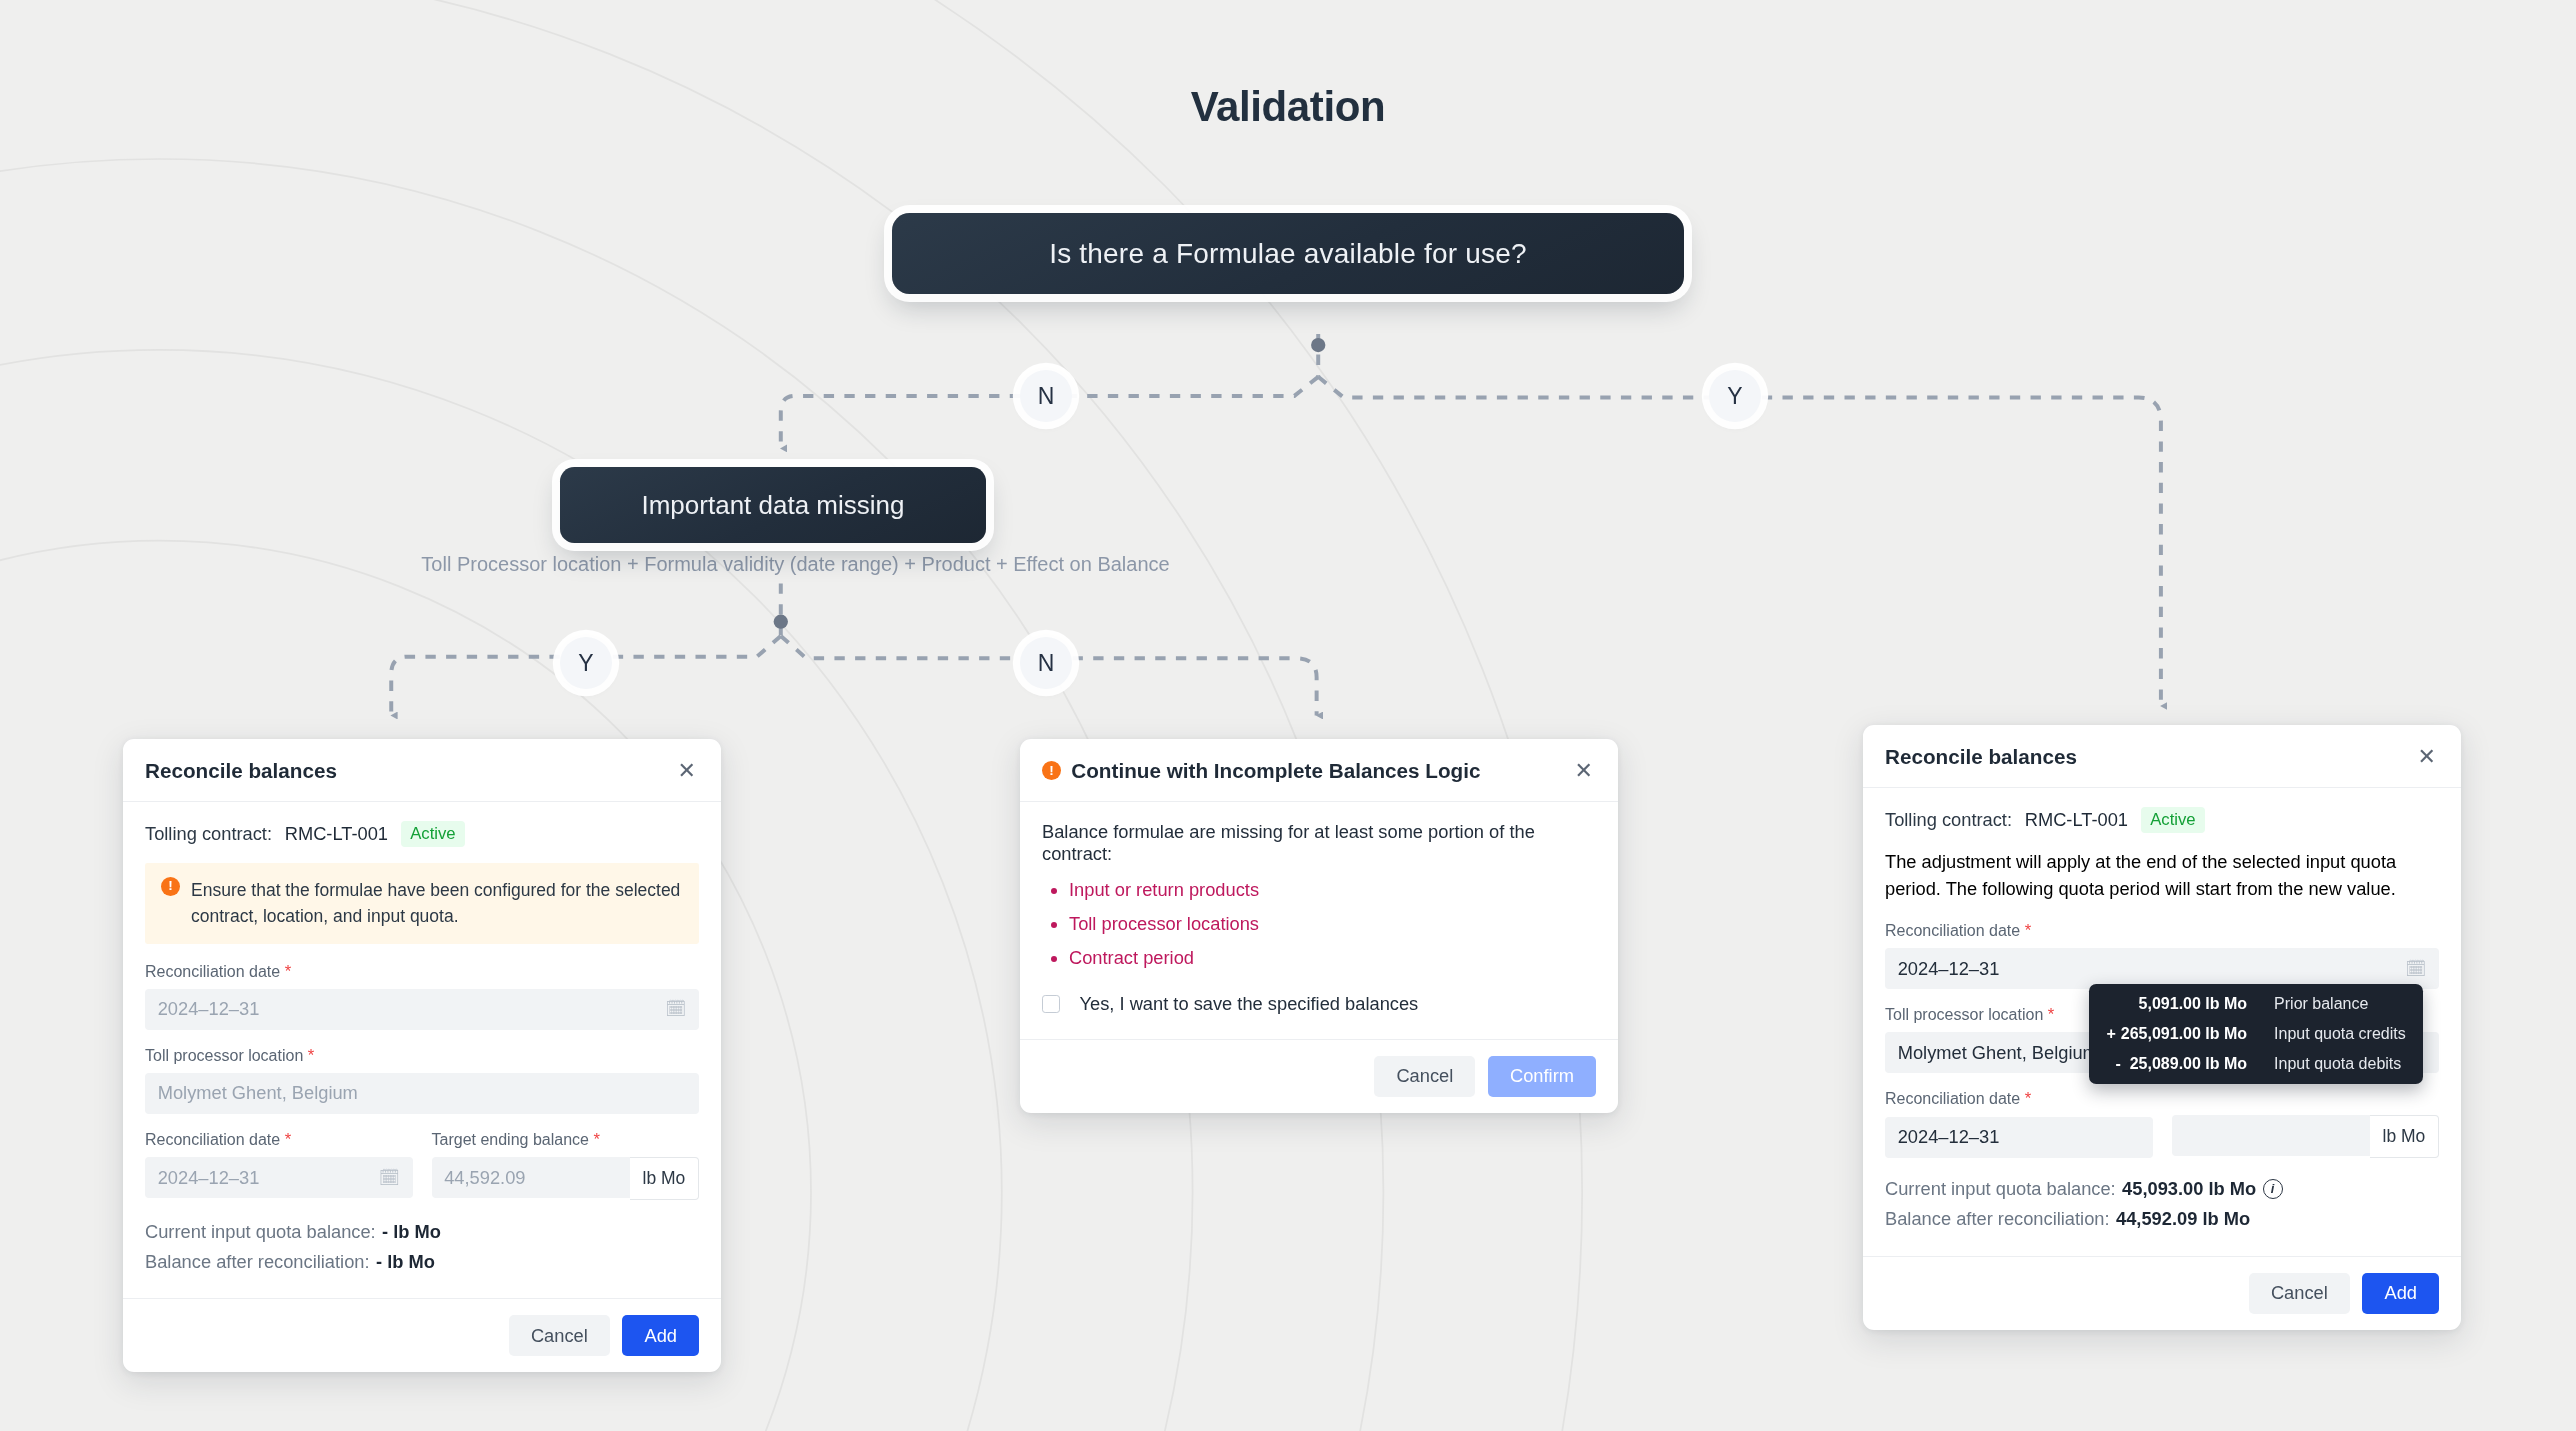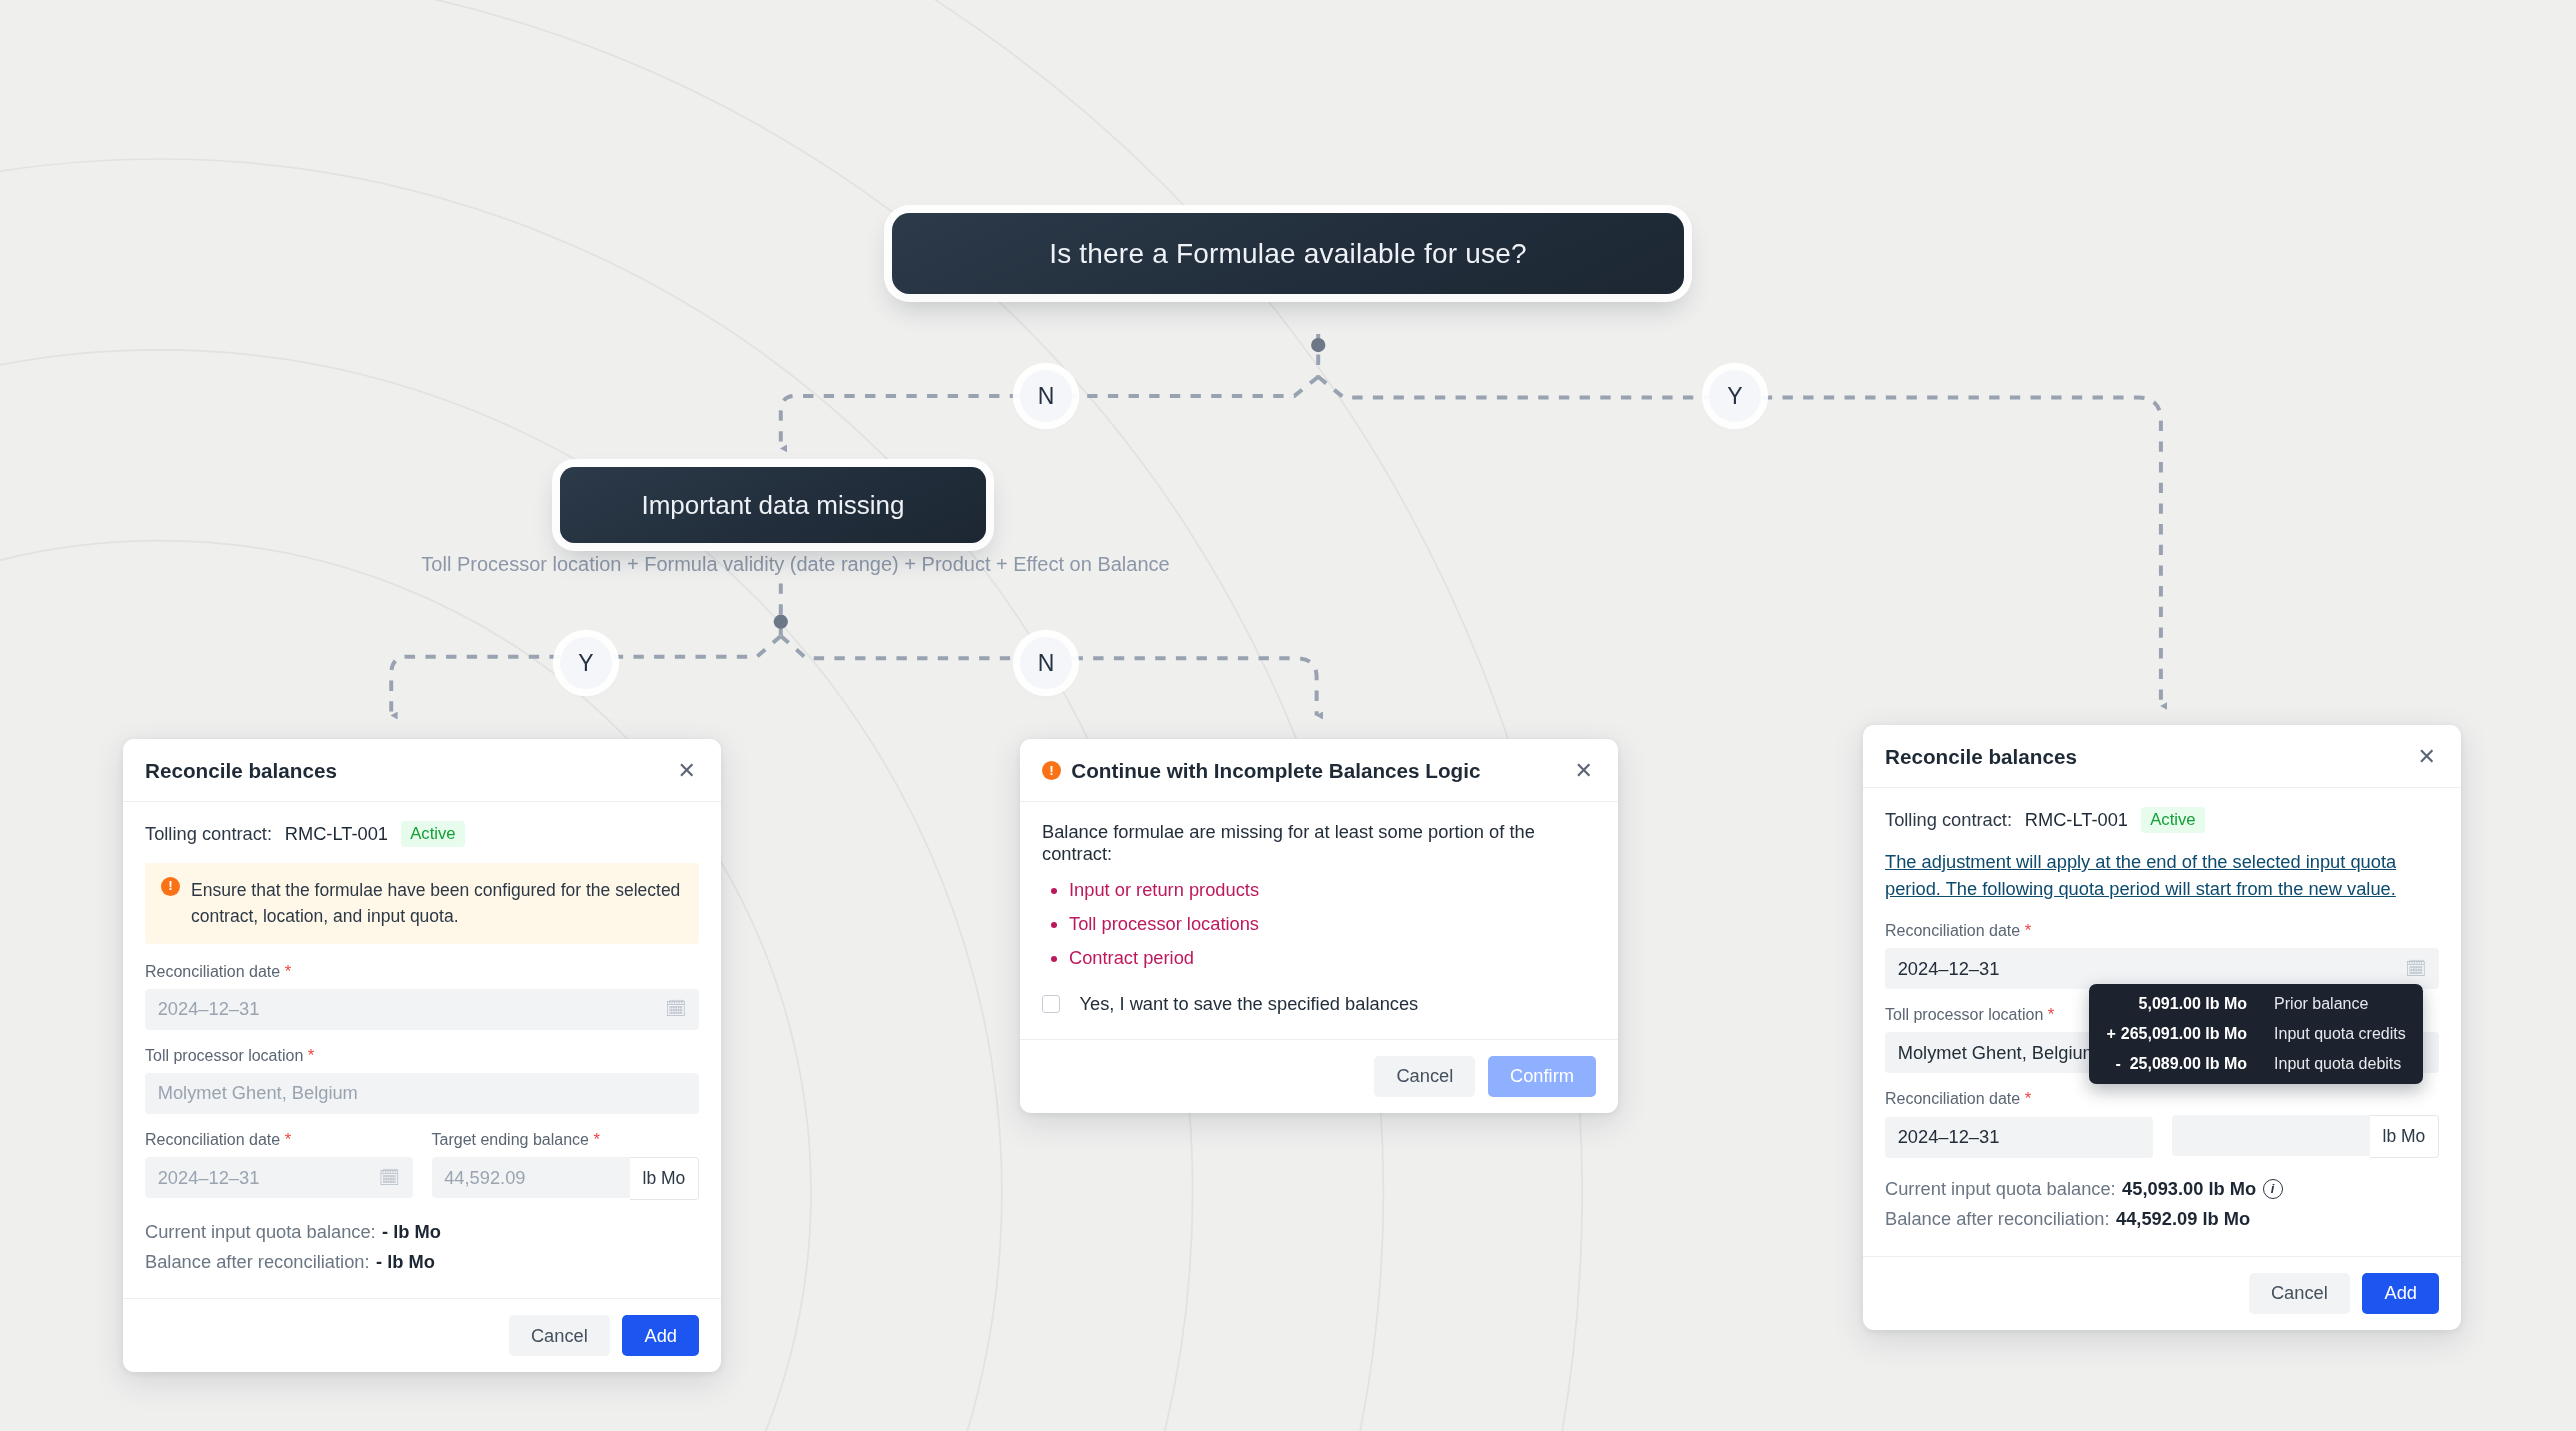--- a/index.html
+++ b/index.html
@@ -128,21 +128,21 @@
   .warn-banner {
     background: #fff7e8;
     padding: 13.5px 16px 15px 16px;
     display: flex; gap: 11px; align-items: flex-start;
     margin-bottom: 17.5px;
     border-radius: 2.4px;
   }
   .warn-banner .txt { font-size: 17.5px; color: #2c3845; line-height: 1.5; }
 
   .info-paragraph {
-    font-size: 18.3px; color: #0c4a6e; line-height: 1.45; margin-bottom: 19px; text-decoration: underline;
+    font-size: 18.3px; color: #000000; line-height: 1.45; margin-bottom: 19px;
   }
 
   
   .field { margin-bottom: 16px; }
   .field-label {
     font-size: 16px; color: #5a6573; margin-bottom: 7.2px; display: block;
   }
   .req { color: #ef4444; font-size: 16.7px; }
   .input-box {
     height: 41px; background: #f1f3f5; border-radius: 4px;
@@ -220,20 +220,21 @@
   <svg id="bg-arcs" viewBox="0 0 3240 1800" width="2576" height="1431">
     <g fill="none" stroke="#e2e2e1" stroke-width="2.2">
       <circle cx="200" cy="1500" r="820"></circle>
       <circle cx="200" cy="1500" r="1060"></circle>
       <circle cx="200" cy="1500" r="1300"></circle>
       <circle cx="200" cy="1500" r="1540"></circle>
       <circle cx="200" cy="1500" r="1790"></circle>
     </g>
   </svg>
 
+  <h1 class="page-title">Validation</h1>
 
   <svg id="connectors" viewBox="0 0 3240 1800" width="2576" height="1431">
     <defs>
       <marker id="arw" markerWidth="10" markerHeight="10" refX="5" refY="8" orient="auto" markerUnits="userSpaceOnUse">
         <path d="M0,0 L10,0 L5,9 Z" fill="#98a2b0"></path>
       </marker>
     </defs>
     <g stroke="#98a2b0" stroke-width="5" fill="none" stroke-dasharray="13 13" stroke-linecap="butt">
 
       <path d="M1658,420 L1658,474"></path>

